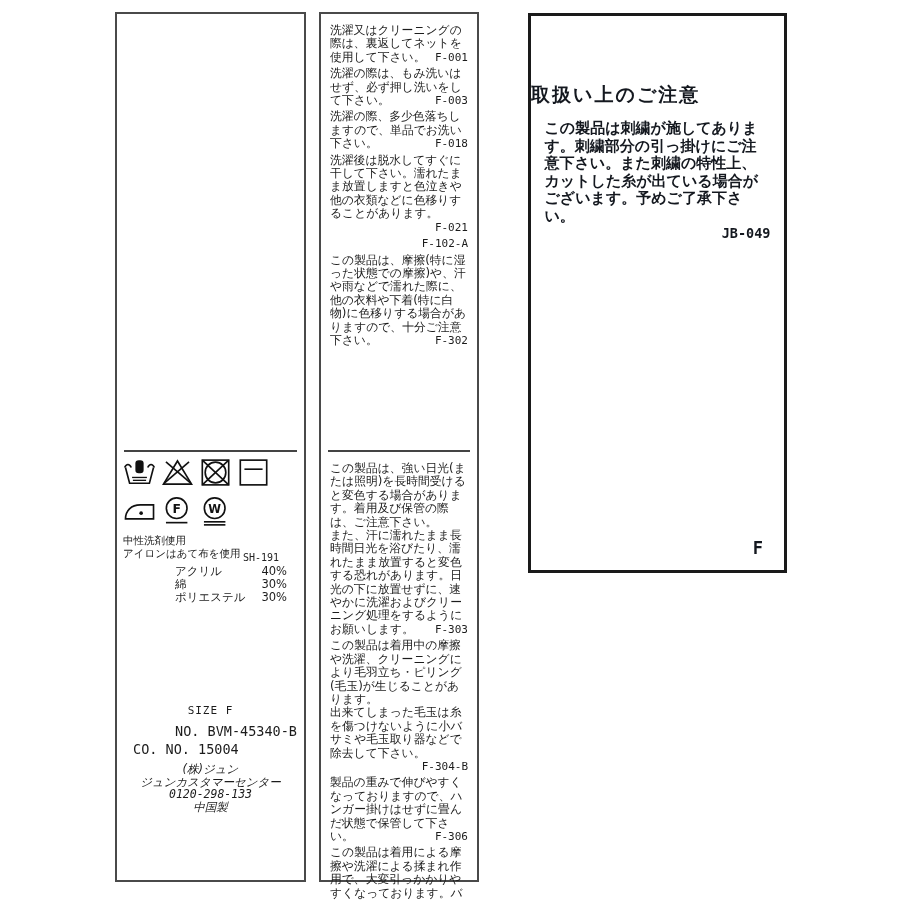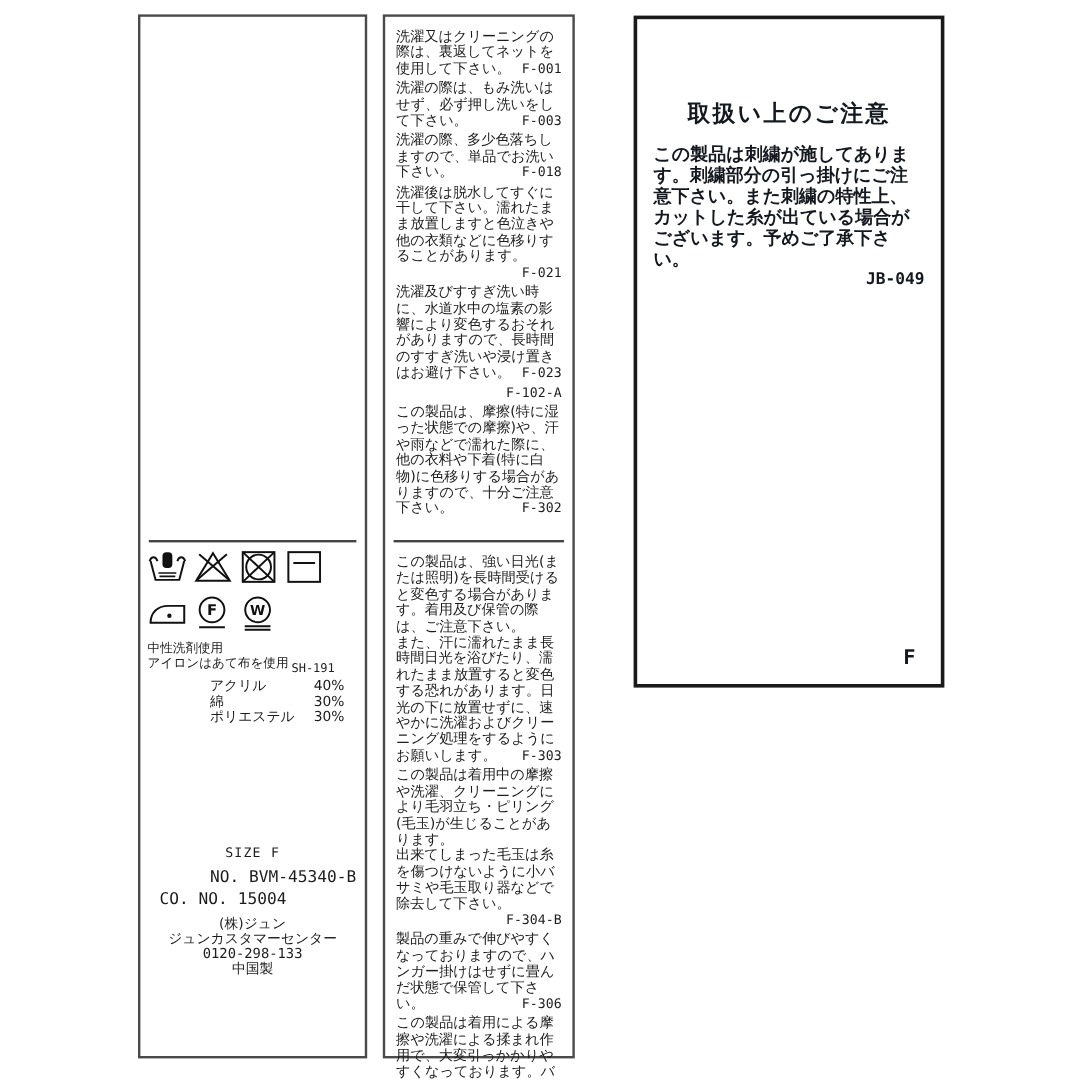--- a/index.html
+++ b/index.html
@@ -19,33 +19,33 @@
   .ci{width:33px;height:33px;}
   .ci svg{display:block;width:100%;height:100%;stroke:#111;fill:none;stroke-width:2;}
   .notes{position:absolute;top:520px;left:6px;font-size:10.5px;line-height:12.5px;color:#222;}
   .shcode{position:absolute;top:538px;right:25px;font-family:"DejaVu Sans Mono","Liberation Mono",monospace;font-size:10px;color:#222;text-align:right;}
   .comp{position:absolute;top:551px;left:58px;width:112px;font-size:11.5px;line-height:12.8px;}
   .comp-row{display:flex;justify-content:space-between;}
   .size-label{position:absolute;top:690px;left:0;right:0;text-align:center;
       font-family:"DejaVu Sans Mono","Liberation Mono",monospace;font-size:11px;letter-spacing:1px;}
   .item-no{position:absolute;top:709px;left:16px;font-family:"DejaVu Sans Mono","Liberation Mono",monospace;font-size:13.5px;margin-left:42px;}
   .co-no{position:absolute;top:727px;left:16px;font-family:"DejaVu Sans Mono","Liberation Mono",monospace;font-size:13.5px;}
-  .company-blk{position:absolute;top:749px;left:0;right:0;text-align:center;font-size:11.5px;line-height:12.6px;}
+  .company-blk{position:absolute;top:749px;left:0;right:0;text-align:center;font-size:11.5px;line-height:12.6px;font-style:italic;}
   .company-blk .mono{font-family:"DejaVu Sans Mono","Liberation Mono",monospace;}
 
   
   .txtcol{position:absolute;left:9px;right:9px;font-size:11.8px;line-height:13.4px;text-align:left;}
   .txtcol.top{top:10px;}
   .txtcol.bottom{top:448px;}
   .blk{margin:0 0 3px 0;padding:0;display:flow-root;}
   .blk .t{white-space:pre-wrap;}
   .blk .code{float:right;font-family:"DejaVu Sans Mono","Liberation Mono",monospace;font-size:11px;}
 
   
-  .r-title{margin:66px 0 0 0;text-align:center;font-size:19px;font-weight:bold;letter-spacing:2px;color:#14181f;}
+  .r-title{margin:66px 0 0 0;font-size:19px;font-weight:bold;letter-spacing:2px;color:#14181f;}
   .r-body{margin:12px auto 0 auto;width:226px;font-size:15px;font-weight:bold;line-height:17.5px;color:#14181f;}
   .r-code{width:226px;margin:0 auto;text-align:right;font-weight:bold;font-size:13.5px;color:#14181f;
       font-family:"DejaVu Sans Mono","Liberation Mono",monospace;}
   .f-mark{position:absolute;right:21px;bottom:12px;font-weight:bold;font-size:17px;color:#14181f;
       font-family:"DejaVu Sans Mono","Liberation Mono",monospace;}
 </style>
 </head>
 <body>
 
 <div class="canvas">
@@ -144,21 +144,20 @@
       <div>中国製</div>
     </div>
   </section>
 
   <section class="panel mid">
     <div class="txtcol top" id="mid-top">
         <p class="blk"><span class="t">洗濯又はクリーニングの際は、裏返してネットを使用して下さい。</span><span class="code">F-001</span></p>
         <p class="blk"><span class="t">洗濯の際は、もみ洗いはせず、必ず押し洗いをして下さい。</span><span class="code">F-003</span></p>
         <p class="blk"><span class="t">洗濯の際、多少色落ちしますので、単品でお洗い下さい。</span><span class="code">F-018</span></p>
         <p class="blk"><span class="t">洗濯後は脱水してすぐに干して下さい。濡れたまま放置しますと色泣きや他の衣類などに色移りすることがあります。</span><span class="code">F-021</span></p>
-        <p class="blk"><span class="t">洗濯及びすすぎ洗い時に、水道水中の塩素の影響により変色するおそれがありますので、長時間のすすぎ洗いや浸け置きはお避け下さい。</span><span class="code">F-023</span></p>
         <p class="blk"><span class="code">F-102-A</span></p>
         <p class="blk"><span class="t">この製品は、摩擦(特に湿った状態での摩擦)や、汗や雨などで濡れた際に、他の衣料や下着(特に白物)に色移りする場合がありますので、十分ご注意下さい。</span><span class="code">F-302</span></p>
       </div>
     <div class="divider"></div>
     <div class="txtcol bottom" id="mid-bottom">
         <p class="blk"><span class="t">この製品は、強い日光(または照明)を長時間受けると変色する場合があります。着用及び保管の際は、ご注意下さい。
 また、汗に濡れたまま長時間日光を浴びたり、濡れたまま放置すると変色する恐れがあります。日光の下に放置せずに、速やかに洗濯およびクリーニング処理をするようにお願いします。</span><span class="code">F-303</span></p>
         <p class="blk"><span class="t">この製品は着用中の摩擦や洗濯、クリーニングにより毛羽立ち・ピリング(毛玉)が生じることがあります。
 出来てしまった毛玉は糸を傷つけないように小バサミや毛玉取り器などで除去して下さい。</span><span class="code">F-304-B</span></p>
         <p class="blk"><span class="t">製品の重みで伸びやすくなっておりますので、ハンガー掛けはせずに畳んだ状態で保管して下さい。</span><span class="code">F-306</span></p>

